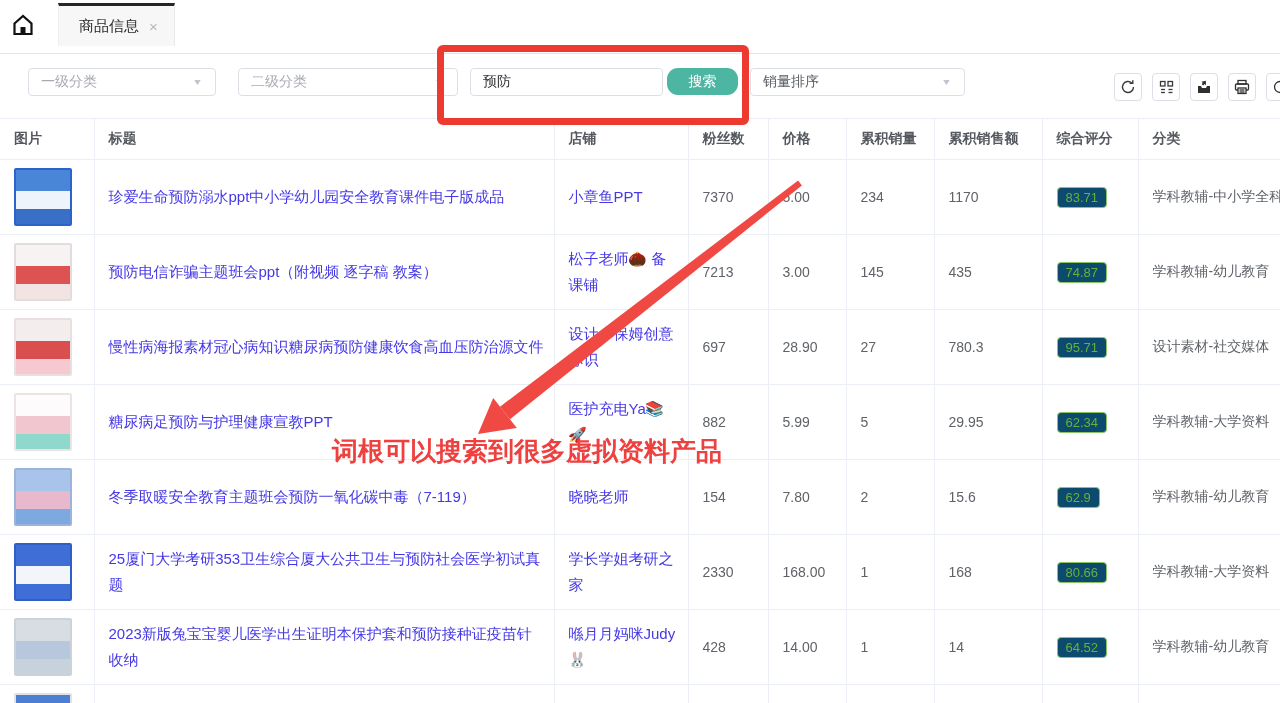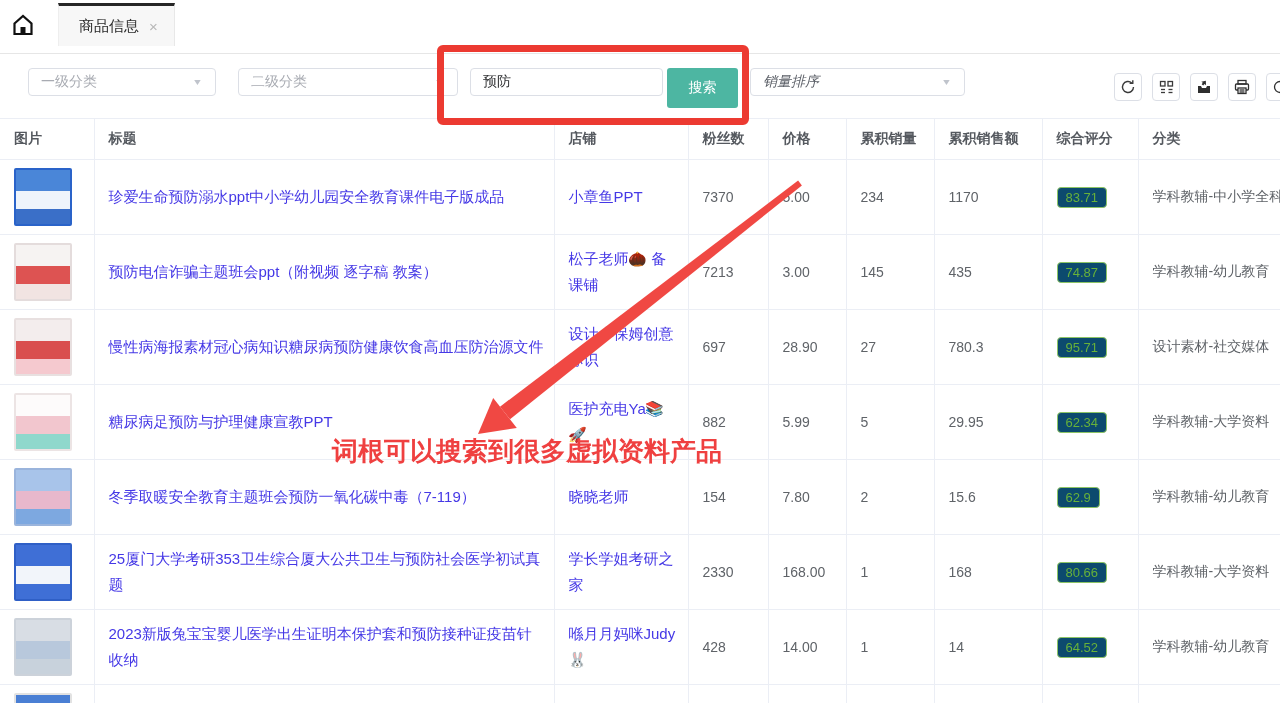--- a/index.html
+++ b/index.html
@@ -17,23 +17,23 @@
   .tab-close { color:#b7b7b7; font-size:15px; cursor:pointer; line-height:1; }
 
   
   .filterbar { position:relative; height:64px; }
   .ctrl { position:absolute; top:14px; height:28px; border:1px solid #dcdfe6; border-radius:4px; background:#fff;
     font-size:14px; display:flex; align-items:center; padding:0 12px; color:#a8abb2; }
   .ctrl .caret { margin-left:auto; color:#c0c4cc; font-size:11px; transform:scaleY(.8); }
   .sel1 { left:28px;  width:188px; }
   .sel2 { left:238px; width:220px; }
   .search-input { left:470px; width:193px; color:#303133; }
-  .search-btn { position:absolute; top:14px; left:667px; width:71px; height:40px; background:#4db6a2; color:#fff;
-    border:none; border-radius:3px; font-size:14px; cursor:pointer; }
-  .sel3 { left:750px; width:215px; color:#5a5e66;font-style:italic; }
+  .search-btn { position:absolute; top:14px; left:667px; width:71px; height:27px; background:#4db6a2; color:#fff;
+    border:none; border-radius:11px; font-size:14px; cursor:pointer; }
+  .sel3 { left:750px; width:215px; color:#5a5e66; }
 
   .toolbar { position:absolute; top:19px; right:-14px; display:flex; gap:10px; }
   .tool-btn { width:28px; height:28px; border:1px solid #dcdfe6; border-radius:4px; background:#fff;
     display:flex; align-items:center; justify-content:center; color:#3a3a3a; cursor:pointer; }
   .tool-btn svg { display:block; }
 
   
   .table-wrap { position:absolute; top:118px; left:0; width:1280px; height:585px; overflow:hidden; }
   table { border-collapse:collapse; table-layout:fixed; width:1340px; border-top:1px solid #ebeef5; }
   th,td { border-right:1px solid #ebeef5; border-bottom:1px solid #ebeef5; text-align:left; vertical-align:middle;

